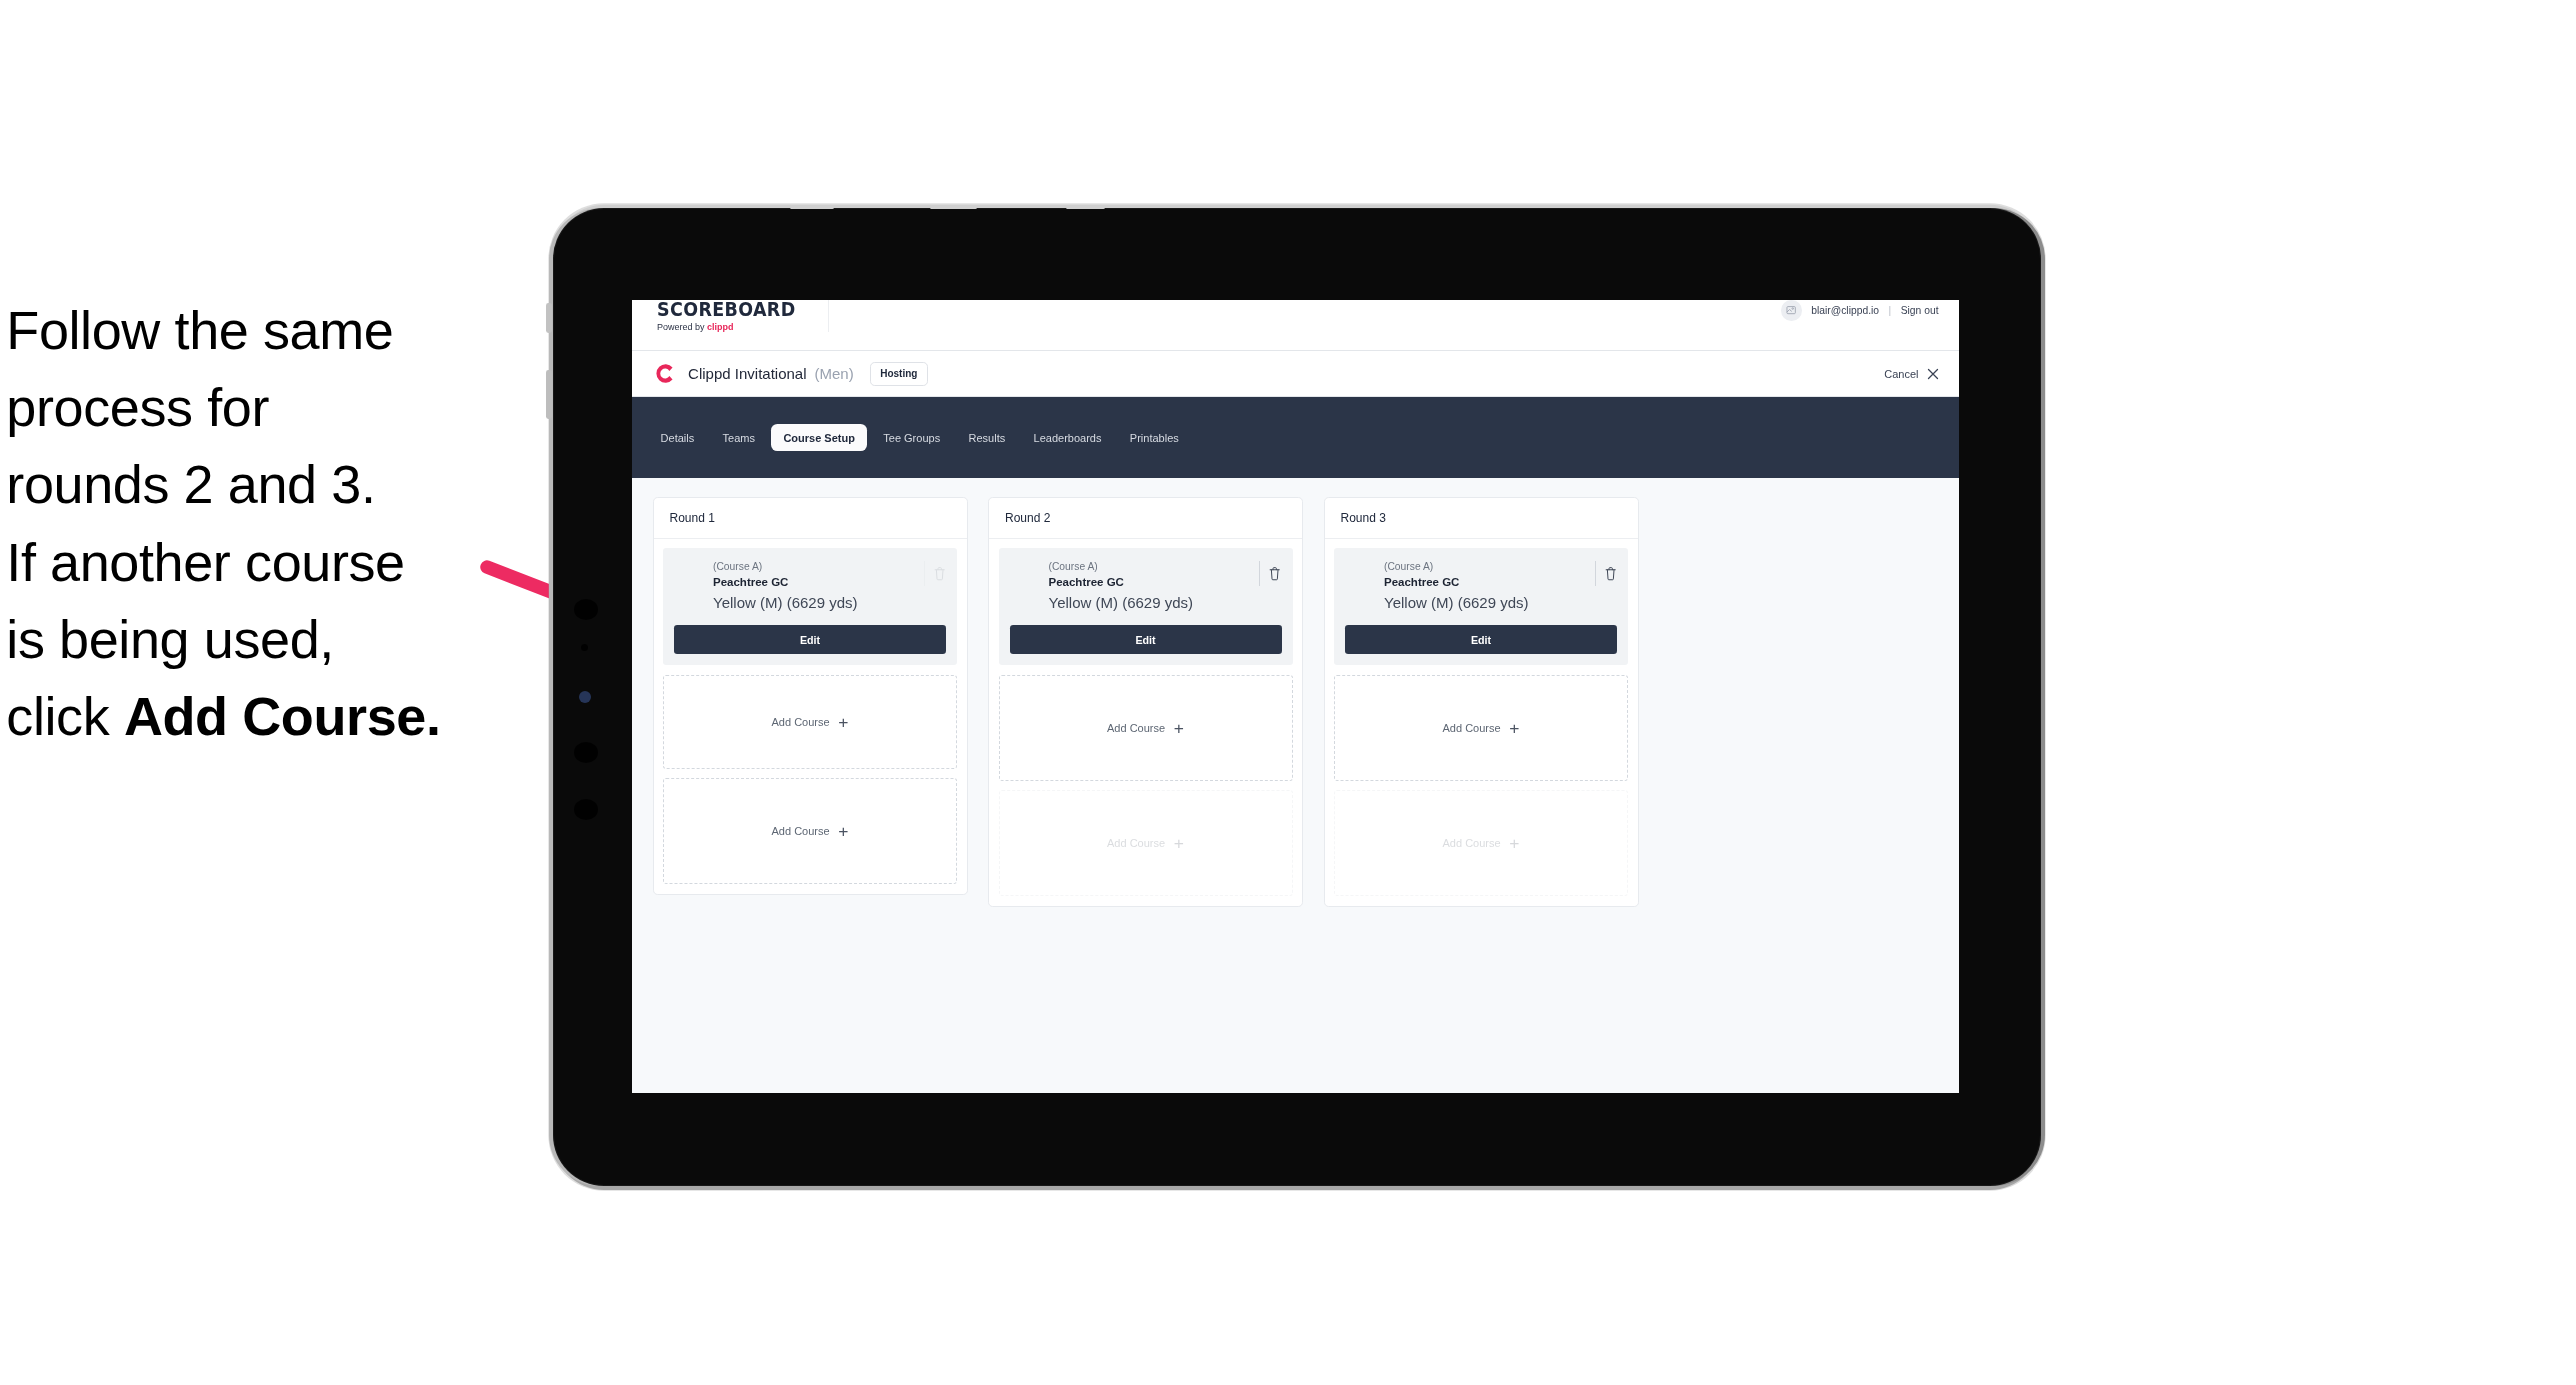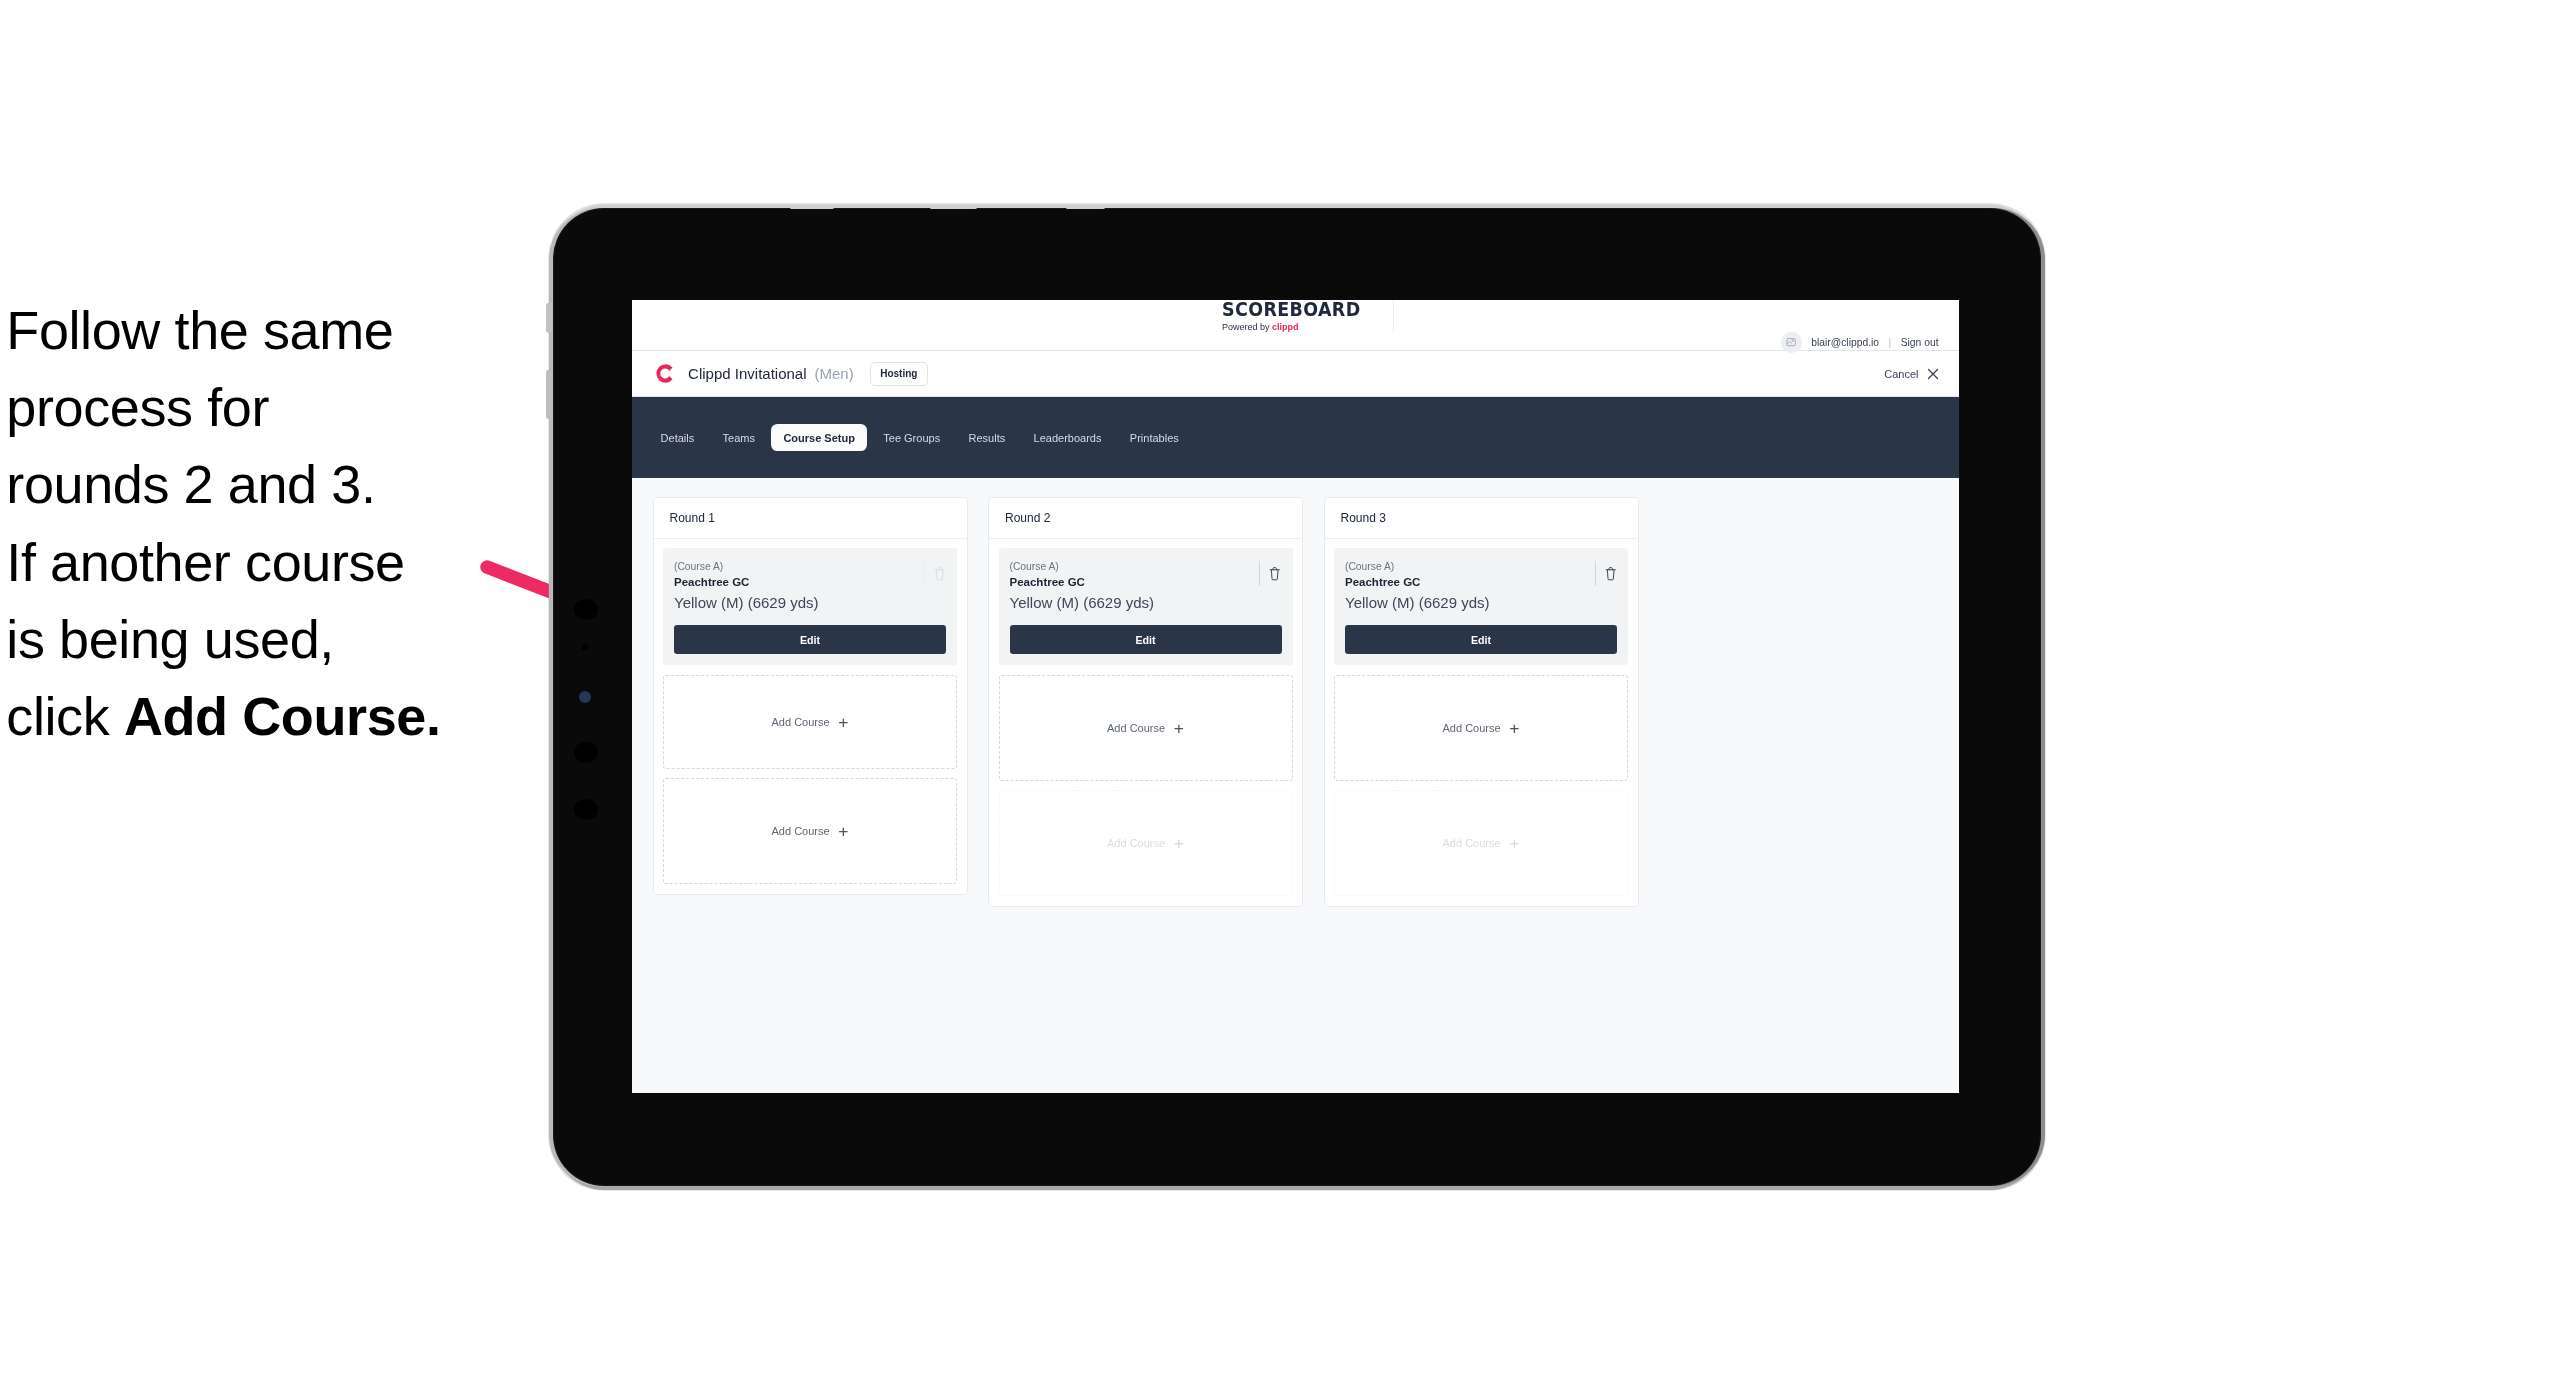--- a/index.html
+++ b/index.html
@@ -110,24 +110,23 @@
     height: 793px;
     background: #f7f9fb;
     overflow: hidden;
   }
 
   
   .topnav {
     height: 50px;
     background: #ffffff;
     display: flex;
-    align-items: center;
+    align-items: flex-start;
     border-bottom: 0.8px solid #e3e6ea;
     position: relative;
-    flex-direction: column;
   }
   .brand {
     display: flex;
     flex-direction: column;
     justify-content: center;
     padding: 0 20.5px 0 25px;
     border-right: 0.8px solid #eceef1;
   }
   .brand-top {
     font-family: "DejaVu Sans", sans-serif;
@@ -266,21 +265,21 @@
   }
   .round-body { padding: 9.5px; }
 
   .course-card {
     background: #f1f3f5;
     border-radius: 3.2px;
     padding: 10.3px 11px 11px 11px;
     position: relative;
   }
   .course-top { display: flex; align-items: flex-start; }
-  .course-text { flex: 1; }
+  .course-text { flex: 1; margin-left: 39px; }
   .course-label { font-size: 10.3px; color: #6c7480; line-height: 1.5; }
   .course-name { font-size: 11.5px; font-weight: bold; color: #1d2433; line-height: 1.55; }
   .course-tee { font-size: 15px; color: #3f4756; line-height: 1.5; }
   .course-actions {
     display: flex; align-items: center; gap: 8px;
     padding-top: 2.4px;
   }
   .vdiv { width: 0.8px; height: 25px; background: #d2d6dc; }
   .trash { width: 13.4px; height: 15px; cursor: pointer; }
   .dimmed { opacity: 0.17; }

